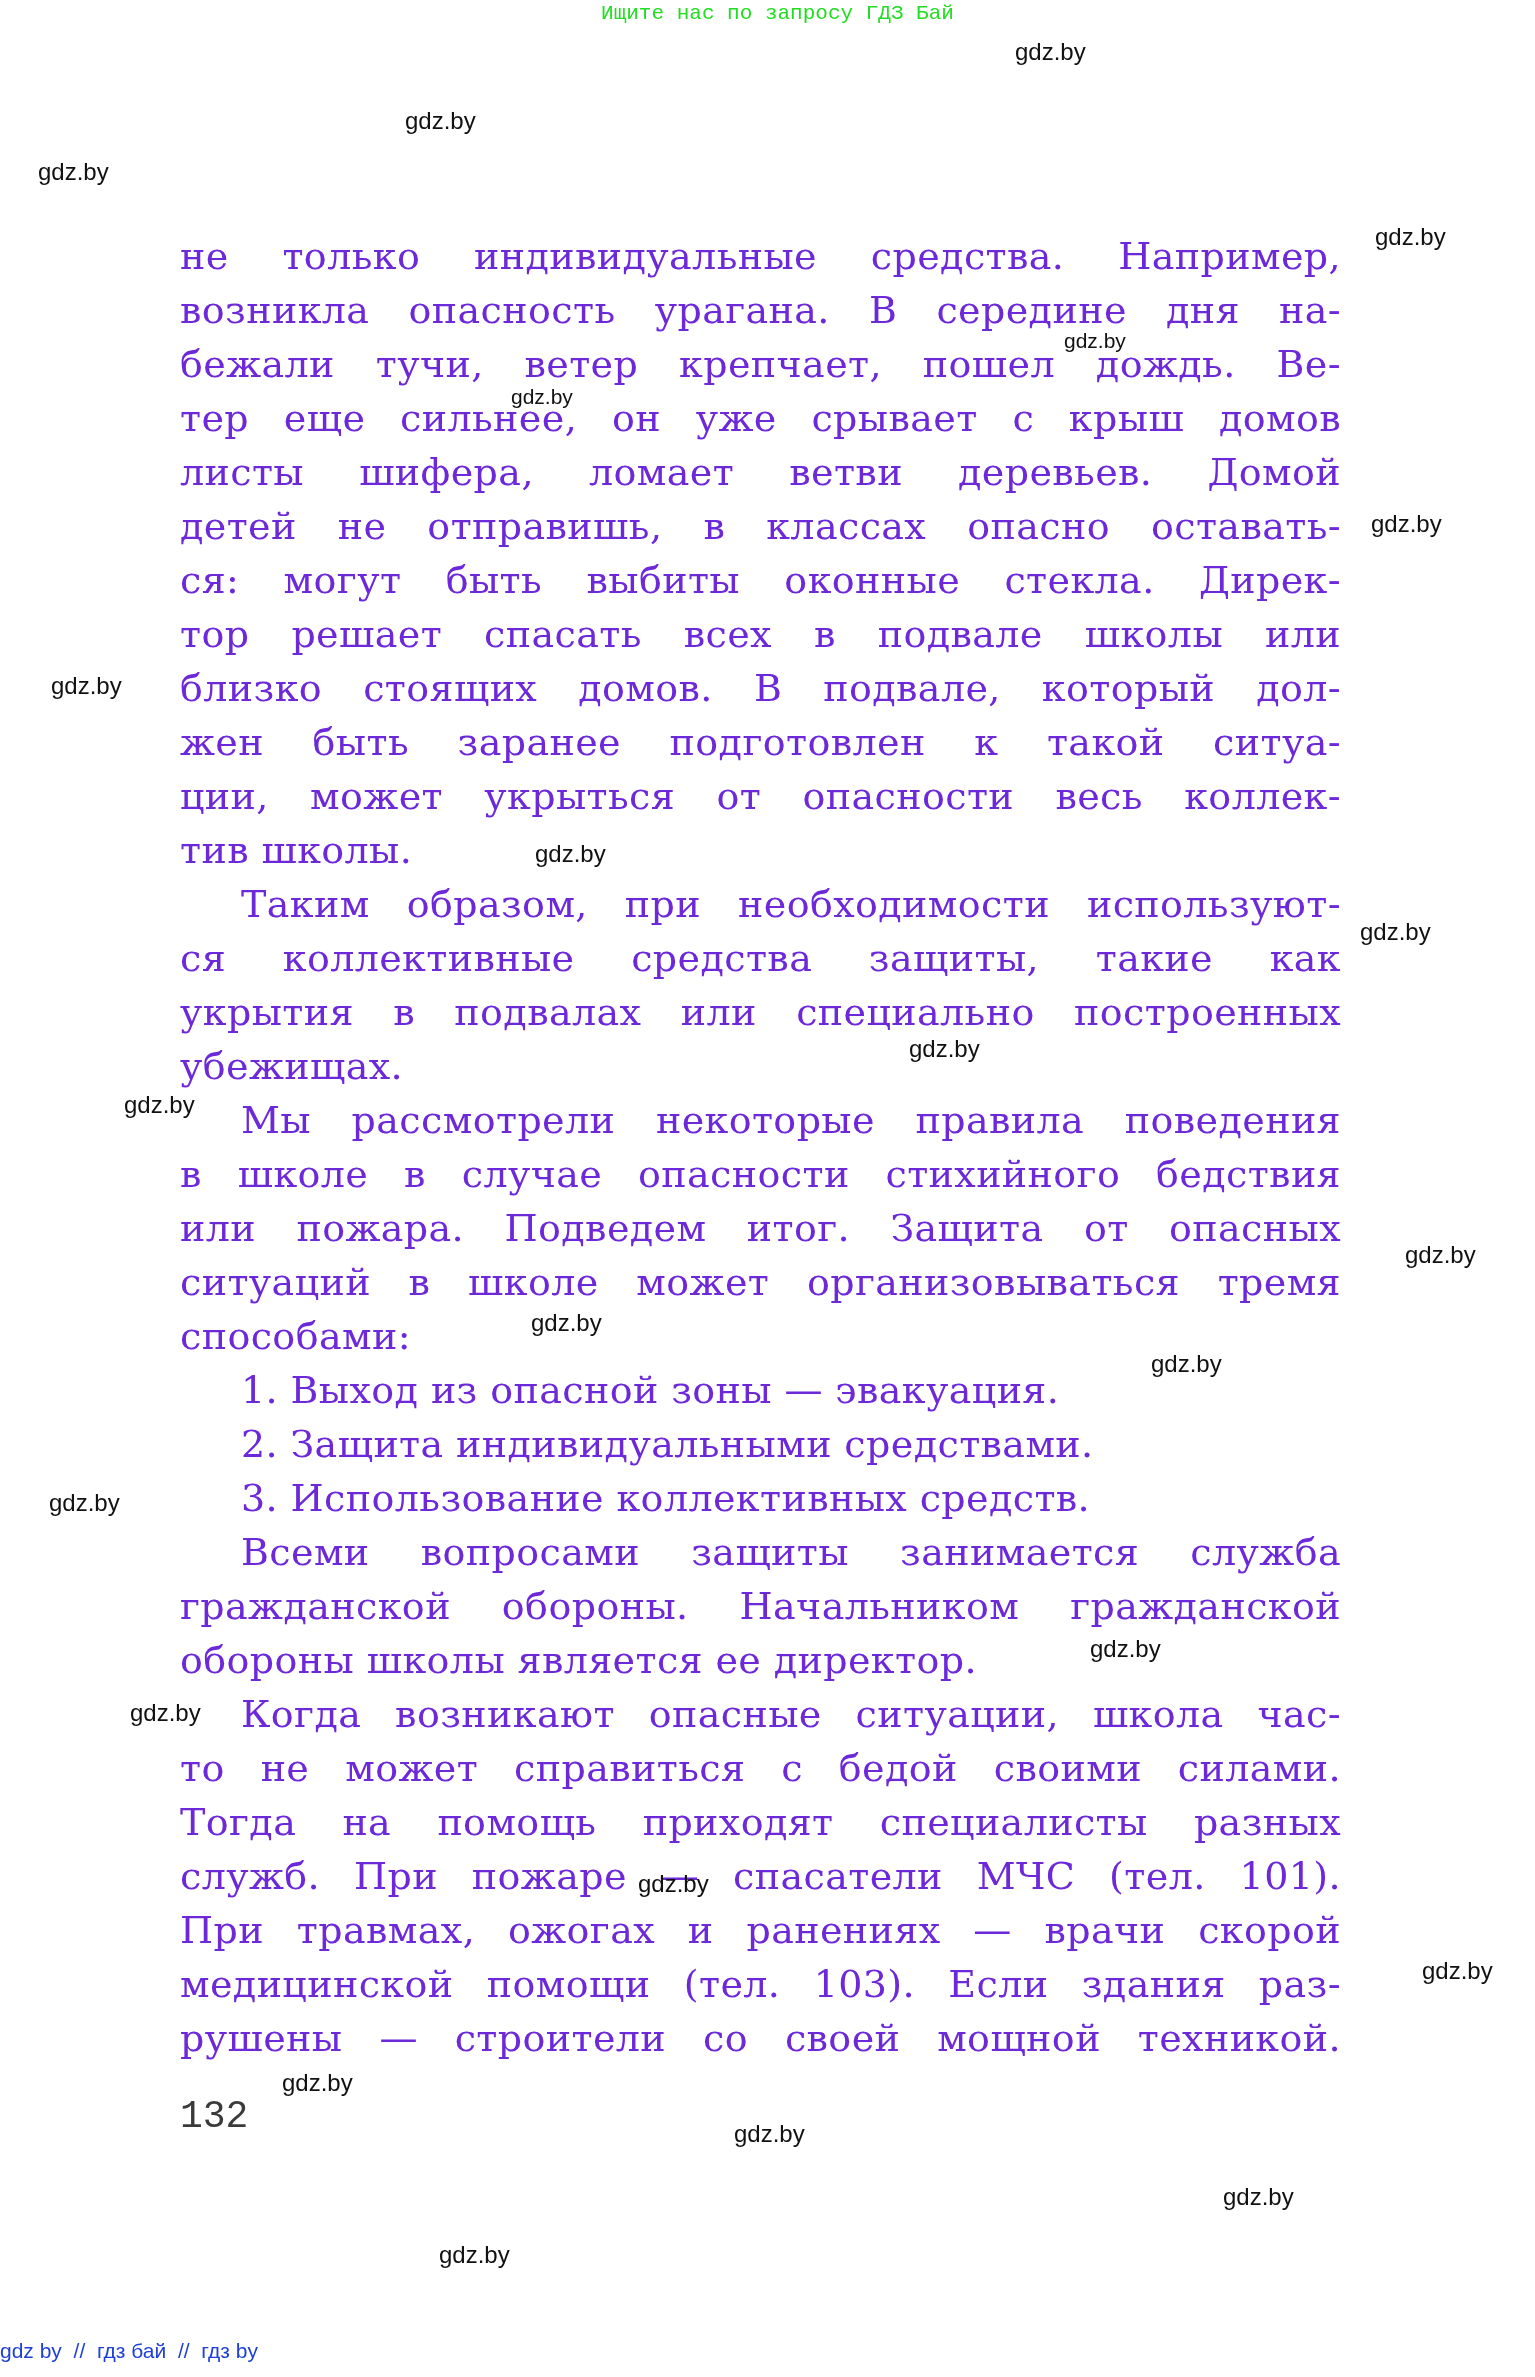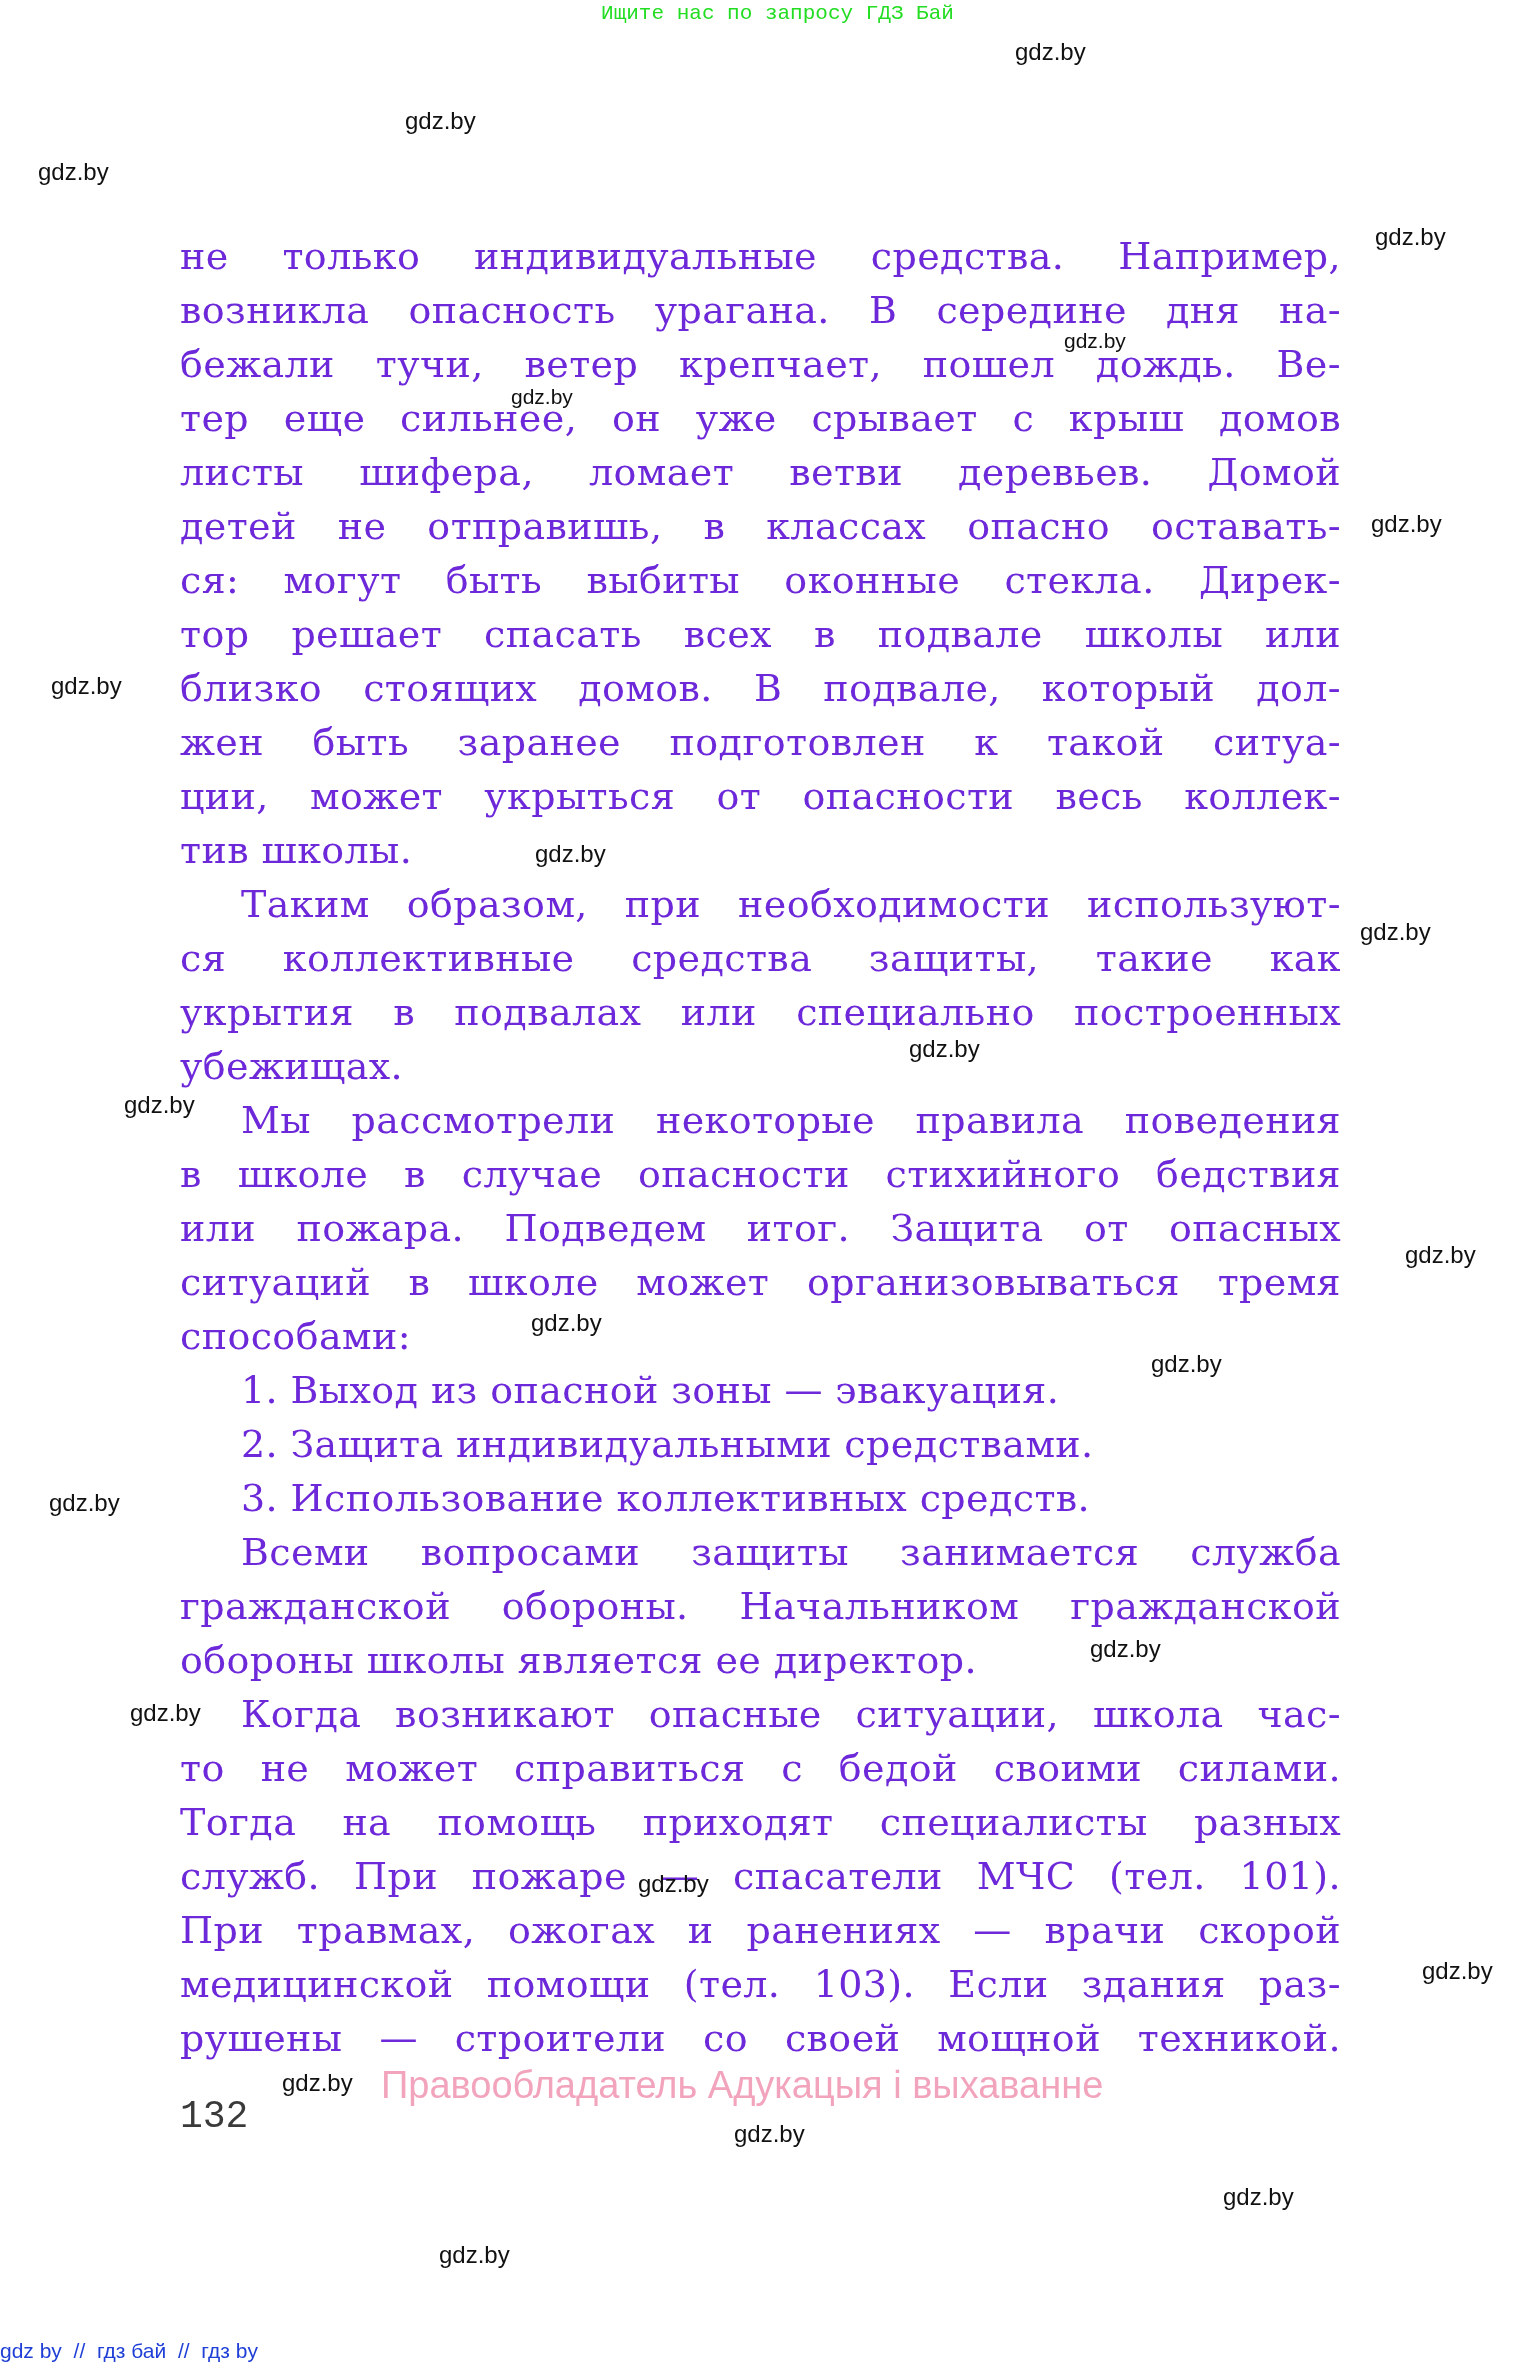--- a/index.html
+++ b/index.html
@@ -83,21 +83,20 @@
     <div class="line indent">Когда возникают опасные ситуации, школа час-</div>
     <div class="line">то не может справиться с бедой своими силами.</div>
     <div class="line">Тогда на помощь приходят специалисты разных</div>
     <div class="line">служб. При пожаре — спасатели МЧС (тел. 101).</div>
     <div class="line">При травмах, ожогах и ранениях — врачи скорой</div>
     <div class="line">медицинской помощи (тел. 103). Если здания раз-</div>
     <div class="line">рушены — строители со своей мощной техникой.</div>
   </div>
 
   <div class="page-number">132</div>
-  <div class="rights">Правообладатель Адукацыя і выхаванне</div>
 
   <div id="watermarks">
       <div class="wm" style="left: 1015px; top: 38px;">gdz.by</div>
       <div class="wm" style="left: 405px; top: 107px;">gdz.by</div>
       <div class="wm" style="left: 38px; top: 158px;">gdz.by</div>
       <div class="wm" style="left: 1375px; top: 223px;">gdz.by</div>
       <div class="wm small" style="left: 1064px; top: 329px;">gdz.by</div>
       <div class="wm small" style="left: 511px; top: 385px;">gdz.by</div>
       <div class="wm" style="left: 1371px; top: 510px;">gdz.by</div>
       <div class="wm" style="left: 51px; top: 672px;">gdz.by</div>

